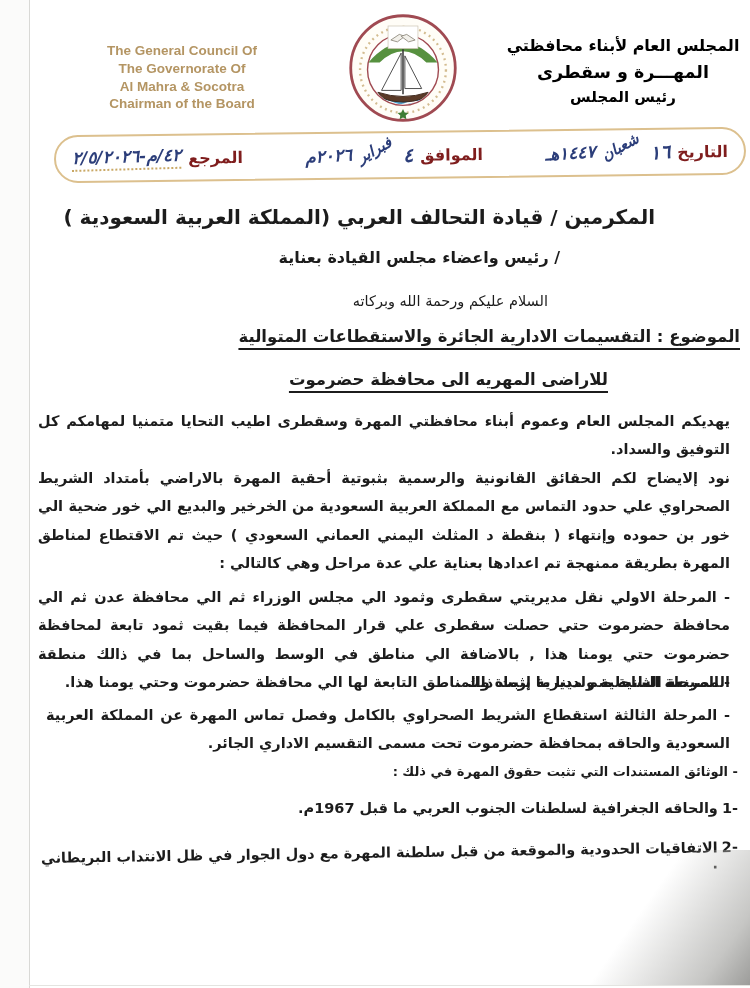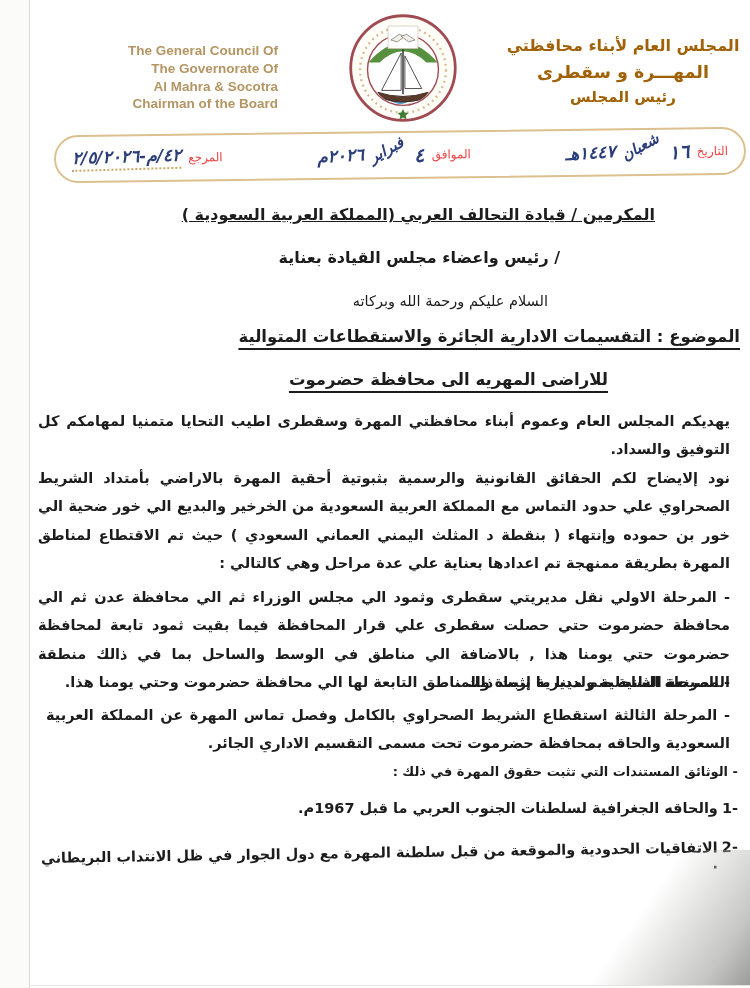--- a/index.html
+++ b/index.html
@@ -8,45 +8,45 @@
     background:#ffffff;
     font-family:"DejaVu Sans",sans-serif;
     color:#1c1c1c;
   }
   
   .left-gutter{position:absolute;left:0;top:0;bottom:0;width:29px;background:#fbfbfa;border-right:1px solid #d9d9d6;}
   .bottom-edge{position:absolute;left:29px;right:0;bottom:2px;height:1px;background:#e4e4e0;}
   .corner-shadow{position:absolute;right:0;bottom:3px;width:215px;height:135px;
     background:linear-gradient(305deg,#9c9c9a 0%,#c6c6c4 16%,rgba(255,255,255,0) 52%);}
   
-  .hdr-left{position:absolute;left:86px;top:42px;width:192px;text-align:right;
+  .hdr-left{position:absolute;left:86px;top:42px;width:192px;text-align:center;
     font-family:"Liberation Sans","DejaVu Sans",sans-serif;
     font-weight:700;font-size:13.5px;line-height:1.32;color:#b49563;}
   .emblem{position:absolute;left:347px;top:12px;width:112px;height:112px;}
   .hdr-right{position:absolute;right:8px;top:34px;width:238px;text-align:center;direction:rtl;
-    color:#a16207;font-weight:700;line-height:1.55;}
+    color:#000000;font-weight:700;line-height:1.55;}
   .hdr-right .l1{font-size:16px;}
   .hdr-right .l2{font-size:17.5px;letter-spacing:1px;}
   .hdr-right .l3{font-size:15px;}
   
   .date-strip{position:absolute;top:131px;left:54px;right:4px;height:48px;
     border:2px solid #dcc08e;border-radius:26px;
     display:flex;direction:rtl;align-items:center;justify-content:space-between;
     padding:0 16px;box-sizing:border-box;transform:rotate(-0.7deg);}
   .ds-group{display:flex;direction:rtl;align-items:center;gap:7px;}
-  .ds-label{color:#ef4444;font-size:12px;font-weight:400;white-space:nowrap;}
+  .ds-label{color:#7f1d1d;font-size:16px;font-weight:700;white-space:nowrap;}
   .hw{color:#2c3e7a;font-weight:700;font-style:italic;white-space:nowrap;}
   .hw-day{font-size:19px;transform:rotate(-4deg);}
   .hw-month{font-size:15px;transform:rotate(-28deg) translateY(-6px);}
   .hw-year{font-size:17px;letter-spacing:2px;transform:rotate(-3deg);}
   .hw-ref{font-size:17px;letter-spacing:1px;border-bottom:2px dotted #c9a865;padding-bottom:2px;transform:rotate(-1deg);}
   
   .ar{direction:rtl;position:absolute;}
   .bold{font-weight:700;}
-  .to1{top:205px;right:95px;font-size:16px;text-decoration:underline;}
+  .to1{top:205px;right:95px;font-size:20px;}
   .to2{top:248px;right:190px;font-size:16px;}
   .greeting{top:293px;right:202px;font-size:14.5px;font-weight:400;}
   .subj{text-decoration:underline;text-decoration-thickness:2px;text-underline-offset:6px;}
   .subj1{top:327px;right:10px;font-size:16.5px;margin-left:24px;}
   .subj2{top:370px;right:142px;font-size:16.5px;}
   .para{right:20px;left:38px;font-size:14.5px;font-weight:700;line-height:1.95;
     text-align:justify;text-align-last:right;}
   .para1{top:407px;}
   .para2{top:464px;}
   .stage1{top:583px;}

